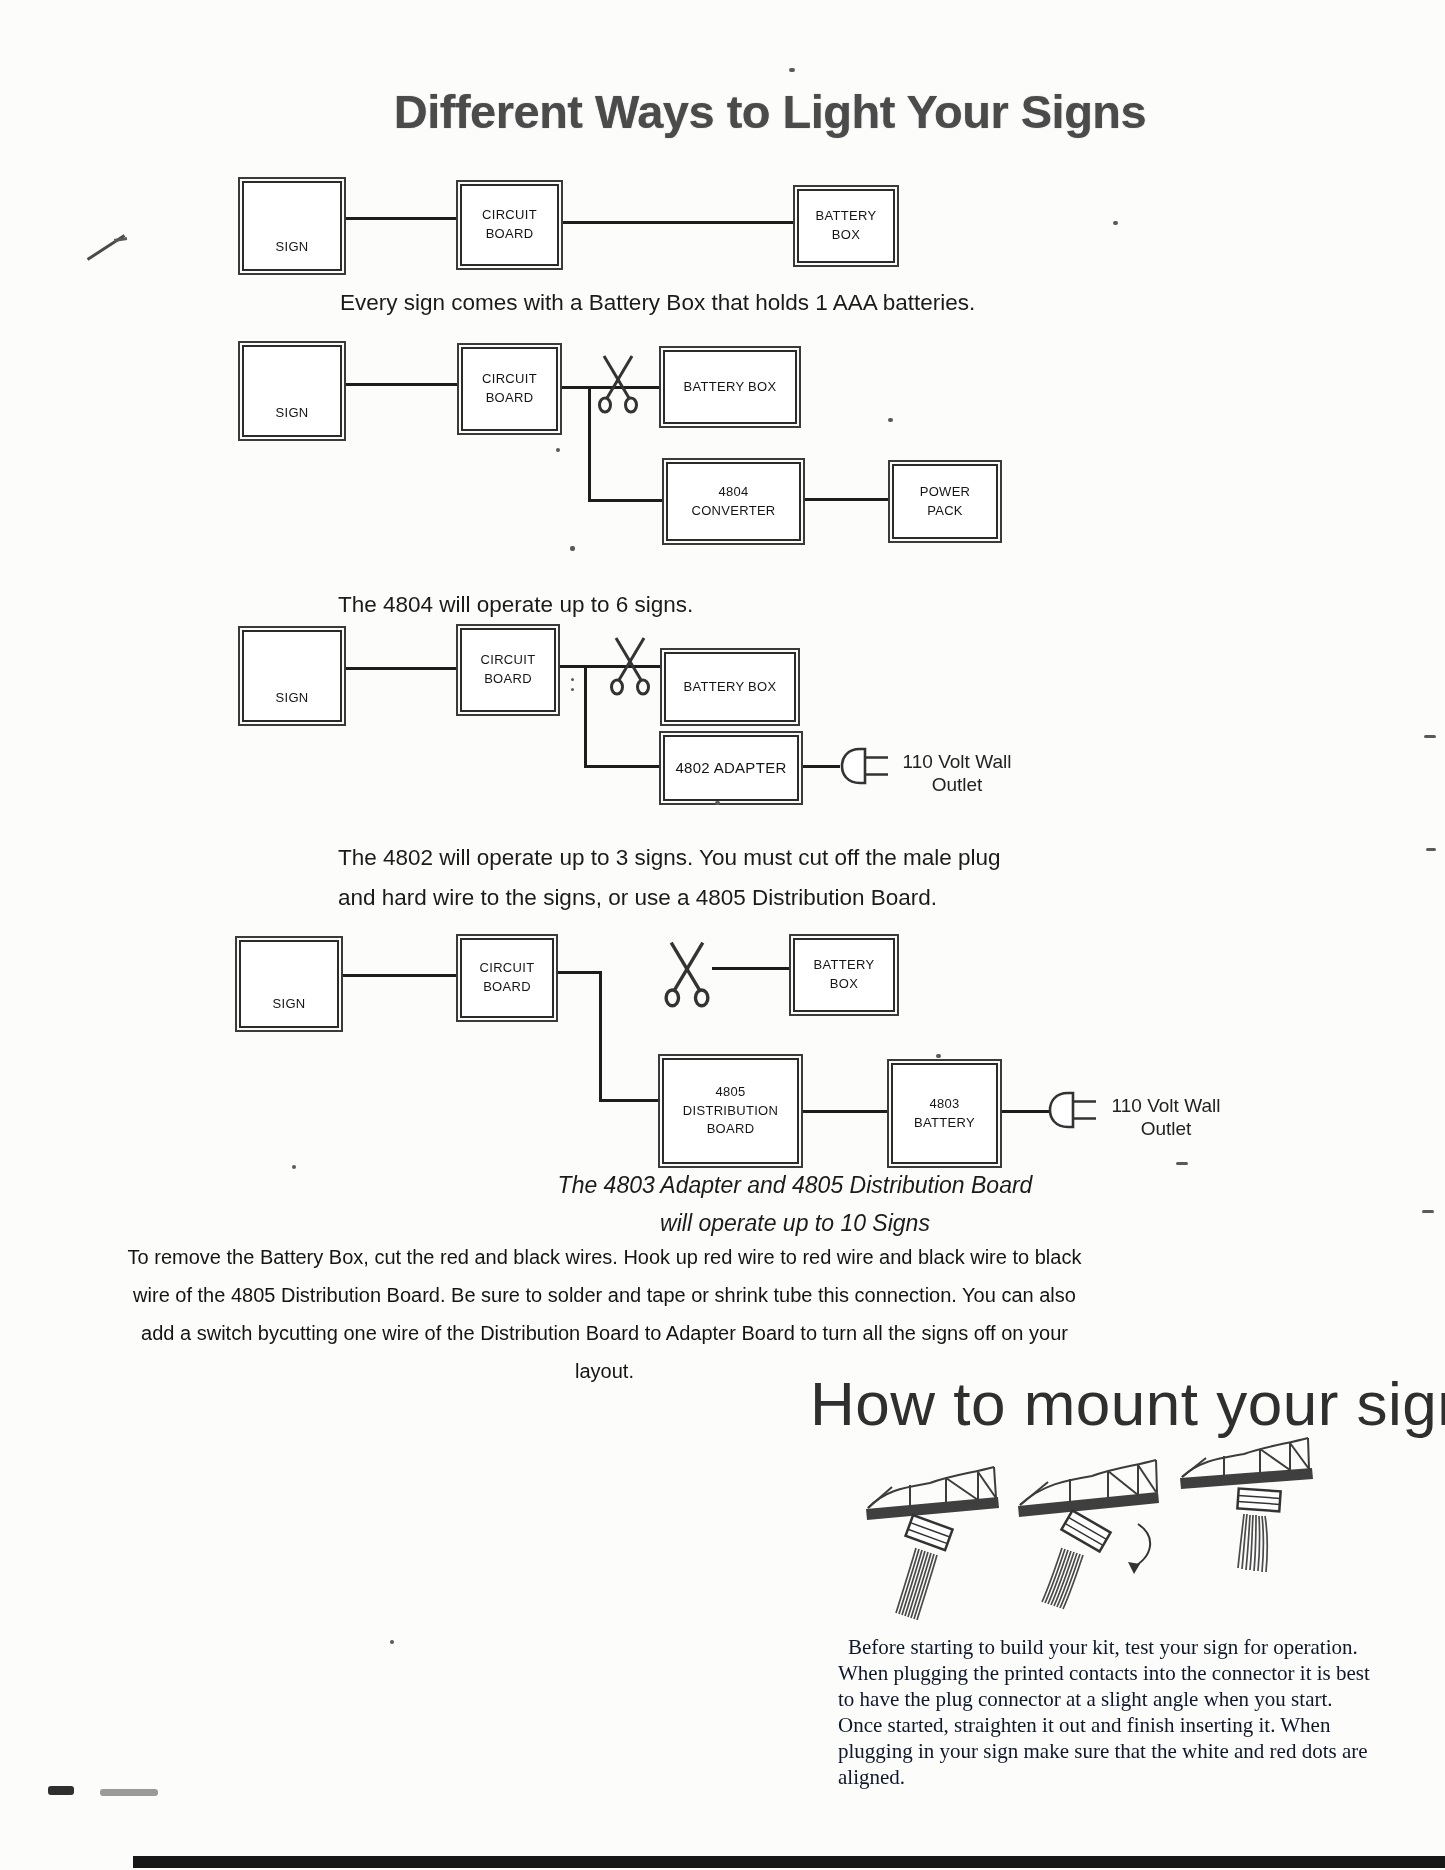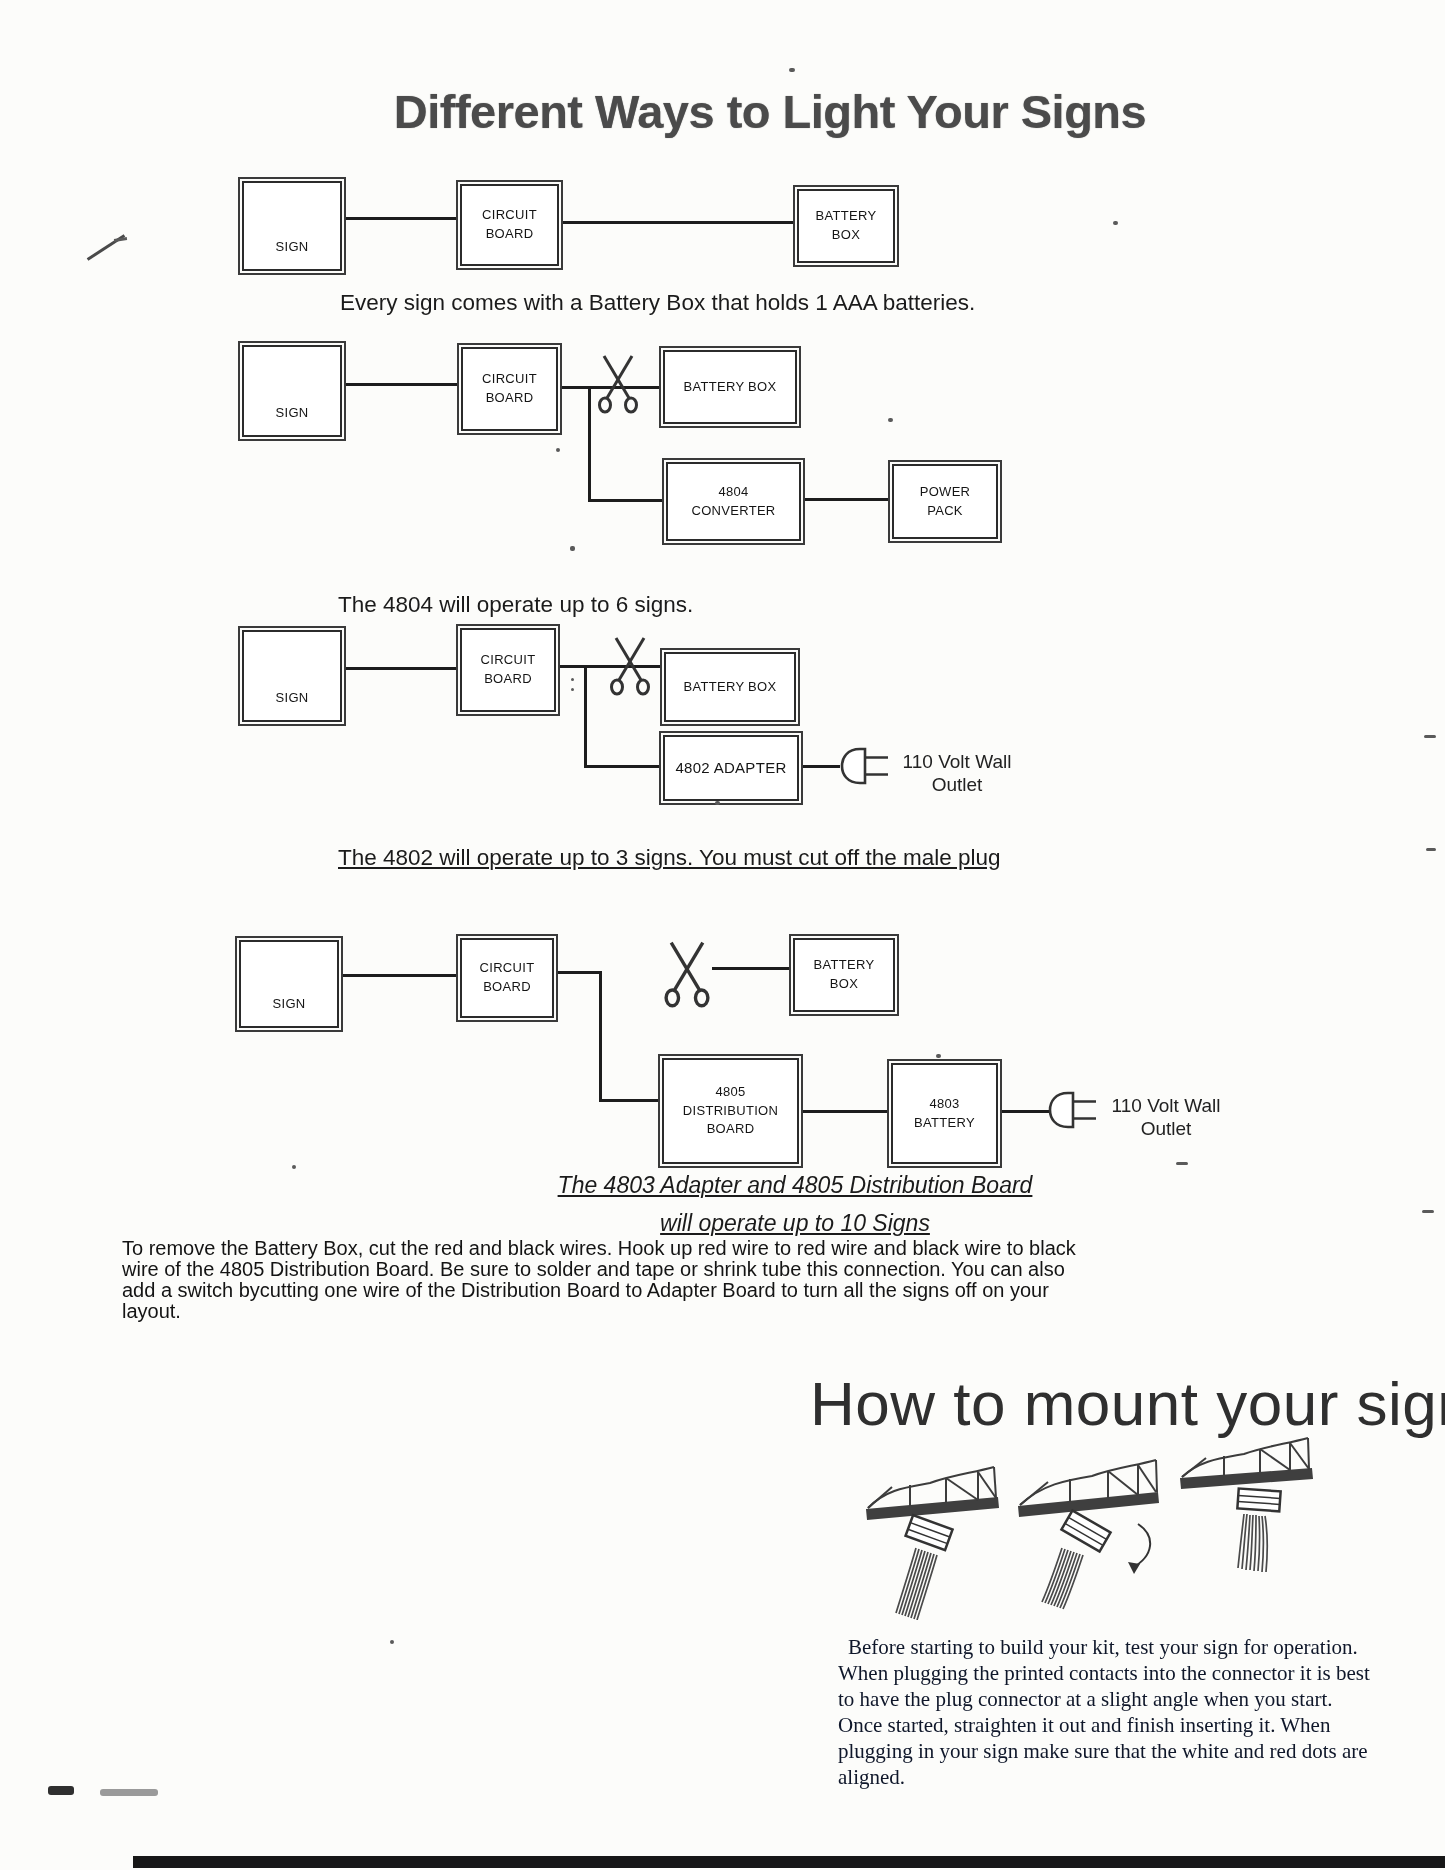--- a/index.html
+++ b/index.html
@@ -16,23 +16,23 @@
   .box{
     position:absolute;background:#fff;border:2px solid #2b2b2b;
     box-shadow:0 0 0 2px #fcfcfa,0 0 0 4px #3a3a3a;
     display:flex;flex-direction:column;align-items:center;justify-content:center;
     text-align:center;font-size:13px;letter-spacing:.3px;color:#151515;line-height:1.45;
   }
   .box.low{justify-content:flex-end;padding-bottom:12px;}
   .box .bl{white-space:nowrap;}
   .wire{position:absolute;background:#1d1d1d;}
   .cap{position:absolute;font-size:22.5px;color:#1b1b1b;white-space:nowrap;}
-  .cap .ln{display:block;text-decoration:underline;}
+  .cap .ln{display:block;}
   .cap.italic{font-style:italic;text-align:center;white-space:normal;font-size:23px;}
-  .para{position:absolute;font-size:20px;line-height:21px;color:#141414;}
+  .para{position:absolute;font-size:20px;line-height:38px;color:#141414;text-align:center;}
   .h2{position:absolute;font-size:62px;font-weight:400;color:#2f2f2f;letter-spacing:.5px;white-space:nowrap;}
   .serifpara{
     position:absolute;font-family:"Liberation Serif",serif;font-size:21px;
     line-height:26px;color:#0f172a;text-indent:10px;
   }
   .sketch{position:absolute;color:#333;}
   .outlet{position:absolute;font-size:19px;line-height:23px;text-align:center;color:#222;}
   .speck{position:absolute;background:#5a5a5a;border-radius:2px;}
   .barline{position:absolute;background:#171717;}
   .smudge{position:absolute;border-radius:3px;}
@@ -135,20 +135,21 @@
       <path d="M27 13.5 H50 M27 30.5 H50" fill="none" stroke="currentColor" stroke-width="2.6"></path>
     </svg>
     <div class="outlet" style="left:888px;top:750px;width:138px;">
       <span class="bl" style="display:block;">110 Volt Wall</span>
       <span class="bl" style="display:block;">Outlet</span>
     </div>
   </div>
 
   <div class="cap" style="left:338px;top:838px;line-height:40px;">
     <span class="ln">The 4802 will operate up to 3 signs.  You must cut off the male plug</span>
+    <span class="ln">and hard wire to the signs, or use a 4805 Distribution Board.</span>
   </div>
 
   <div>
     <div class="wire" style="left:335px;top:974px;width:125px;height:3px;"></div>
     <div class="wire" style="left:550px;top:971px;width:52px;height:3px;"></div>
     <div class="wire" style="left:712px;top:967px;width:81px;height:3px;"></div>
     <div class="wire" style="left:599px;top:971px;width:3px;height:131px;"></div>
     <div class="wire" style="left:599px;top:1099px;width:64px;height:3px;"></div>
     <div class="wire" style="left:795px;top:1110px;width:96px;height:3px;"></div>
     <div class="wire" style="left:994px;top:1110px;width:56px;height:3px;"></div>

